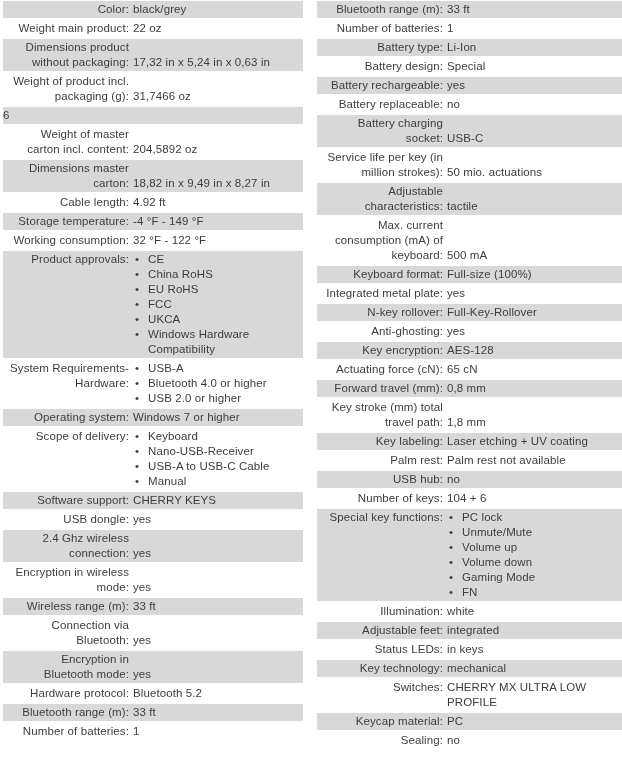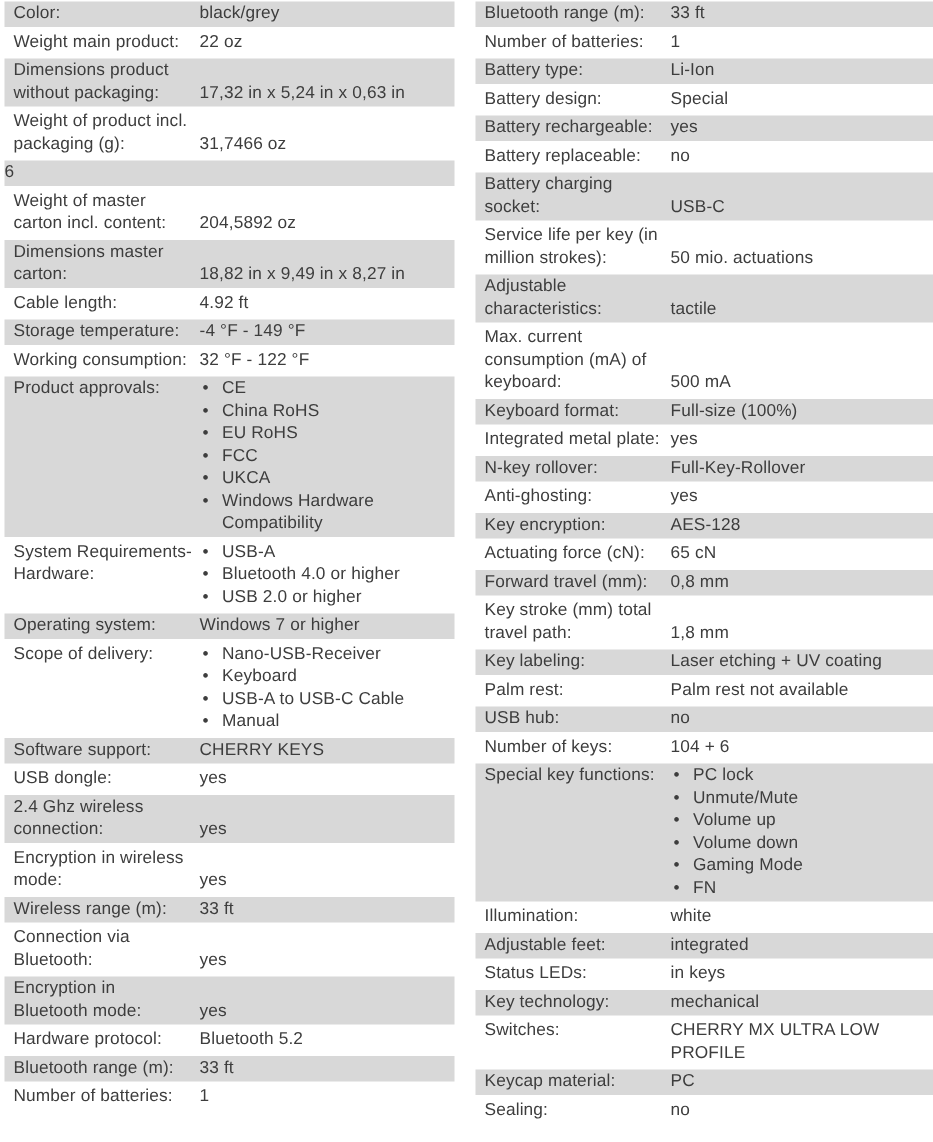--- a/index.html
+++ b/index.html
@@ -33,20 +33,21 @@
     display:flex;
     padding:1px 0;
   }
   .row.stripe{ background:var(--stripe); }
   .cell-label{
     width:130px;
     flex-shrink:0;
     padding-left:6px;
     padding-right:4px;
     align-self:flex-start;
+    text-align:right;
   }
   .cell-value{
     flex:1;
     align-self:flex-end;
     padding-right:2px;
   }
   .row.has-list .cell-value{ align-self:flex-start; }
   ul.bullets{
     margin:0;
     padding:0;
@@ -131,22 +132,22 @@
         </div>
       </div>
       <div class="row stripe">
         <div class="cell-label">Operating system:</div>
         <div class="cell-value">Windows 7 or higher</div>
       </div>
       <div class="row has-list">
         <div class="cell-label">Scope of delivery:</div>
         <div class="cell-value">
           <ul class="bullets">
+            <li>Keyboard</li>
             <li>Nano-USB-Receiver</li>
-            <li>Keyboard</li>
             <li>USB-A to USB-C Cable</li>
             <li>Manual</li>
           </ul>
         </div>
       </div>
       <div class="row stripe">
         <div class="cell-label">Software support:</div>
         <div class="cell-value">CHERRY KEYS</div>
       </div>
       <div class="row">

